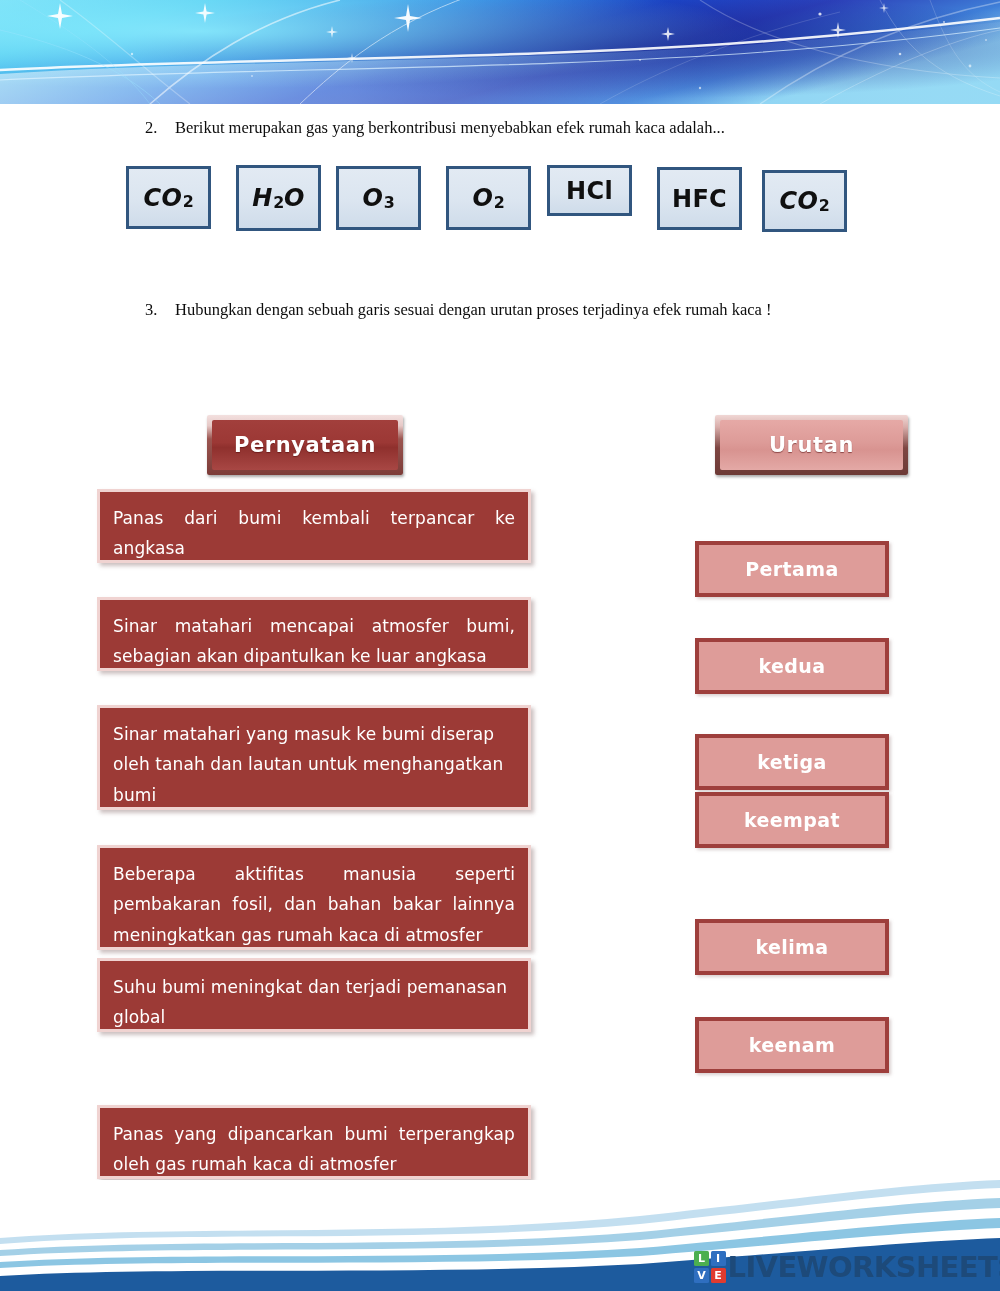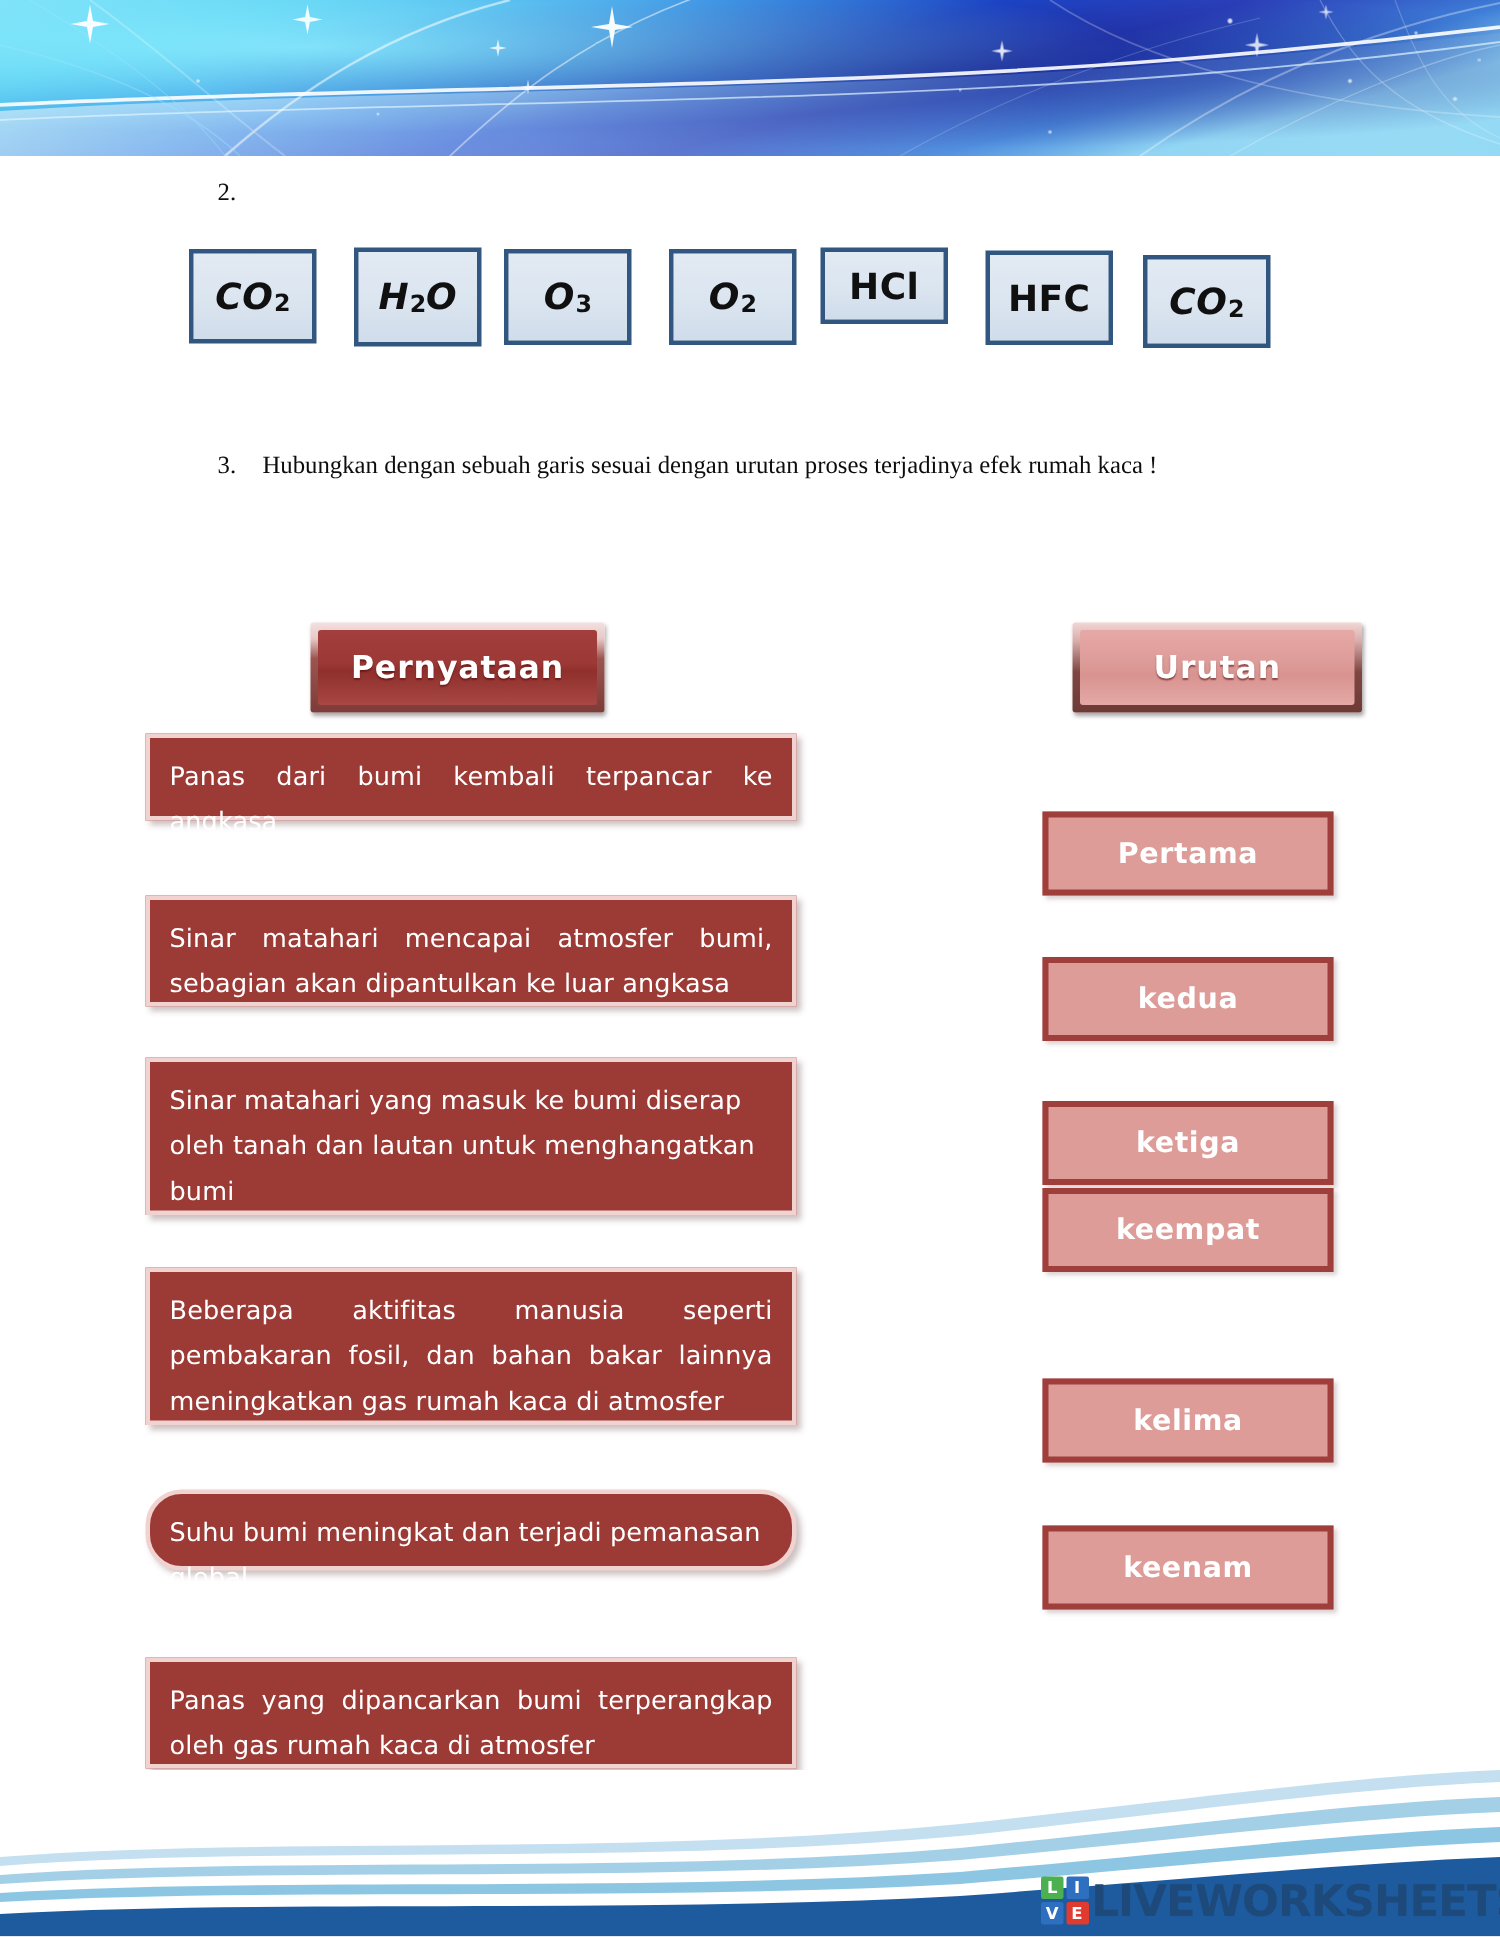--- a/index.html
+++ b/index.html
@@ -298,20 +298,21 @@
       <circle cx="970" cy="66" r="1.4" opacity="0.6"></circle>
       <circle cx="986" cy="40" r="1" opacity="0.5"></circle>
     </g>
   </svg>
 </div>
 
 <div class="content">
 
   <div class="question" id="q2">
     <span class="q-num">2.</span>
+    <span class="q-text">Berikut merupakan gas yang berkontribusi menyebabkan efek rumah kaca adalah...</span>
   </div>
 
   <div class="gas-row">
     <div class="gas-box" style="left:0px; top:5px; width:85px; height:63px;">
       <span class="sym">CO</span>
         <sub>2</sub>
     </div>
     <div class="gas-box" style="left:110px; top:4px; width:85px; height:66px;">
       <span class="sym">H</span>
         <sub>2</sub>
@@ -342,25 +343,25 @@
     <span class="q-text">Hubungkan dengan sebuah garis sesuai dengan urutan proses terjadinya efek rumah kaca !</span>
   </div>
 
   <div class="hdr-btn" id="btn-pernyataan">
     <span class="inner">Pernyataan</span>
   </div>
   <div class="hdr-btn" id="btn-urutan">
     <span class="inner">Urutan</span>
   </div>
 
-  <div class="statement" style="top:385px; height:58px;">Panas dari bumi kembali terpancar ke angkasa</div>
+  <div class="statement" style="top:385px; height:74px;">Panas dari bumi kembali terpancar ke angkasa</div>
   <div class="statement" style="top:493px; height:74px;">Sinar matahari mencapai atmosfer bumi, sebagian akan dipantulkan ke luar angkasa</div>
   <div class="statement nojustify" style="top:601px; height:105px;">Sinar matahari yang masuk ke bumi diserap oleh tanah dan lautan untuk menghangatkan bumi</div>
   <div class="statement" style="top:741px; height:105px;">Beberapa aktifitas manusia seperti pembakaran fosil, dan bahan bakar lainnya meningkatkan gas rumah kaca di atmosfer</div>
-  <div class="statement nojustify" style="top:889px; height:54px;border-radius:24px;">Suhu bumi meningkat dan terjadi pemanasan global</div>
+  <div class="statement nojustify" style="top:854px; height:74px;">Suhu bumi meningkat dan terjadi pemanasan global</div>
   <div class="statement" style="top:1001px; height:74px;">Panas yang dipancarkan bumi terperangkap oleh gas rumah kaca di atmosfer</div>
 
   <div class="order-btn" style="top:437px;">Pertama</div>
   <div class="order-btn" style="top:534px;">kedua</div>
   <div class="order-btn" style="top:630px;">ketiga</div>
   <div class="order-btn" style="top:688px;">keempat</div>
   <div class="order-btn" style="top:815px;">kelima</div>
   <div class="order-btn" style="top:913px;">keenam</div>
 
 </div>

